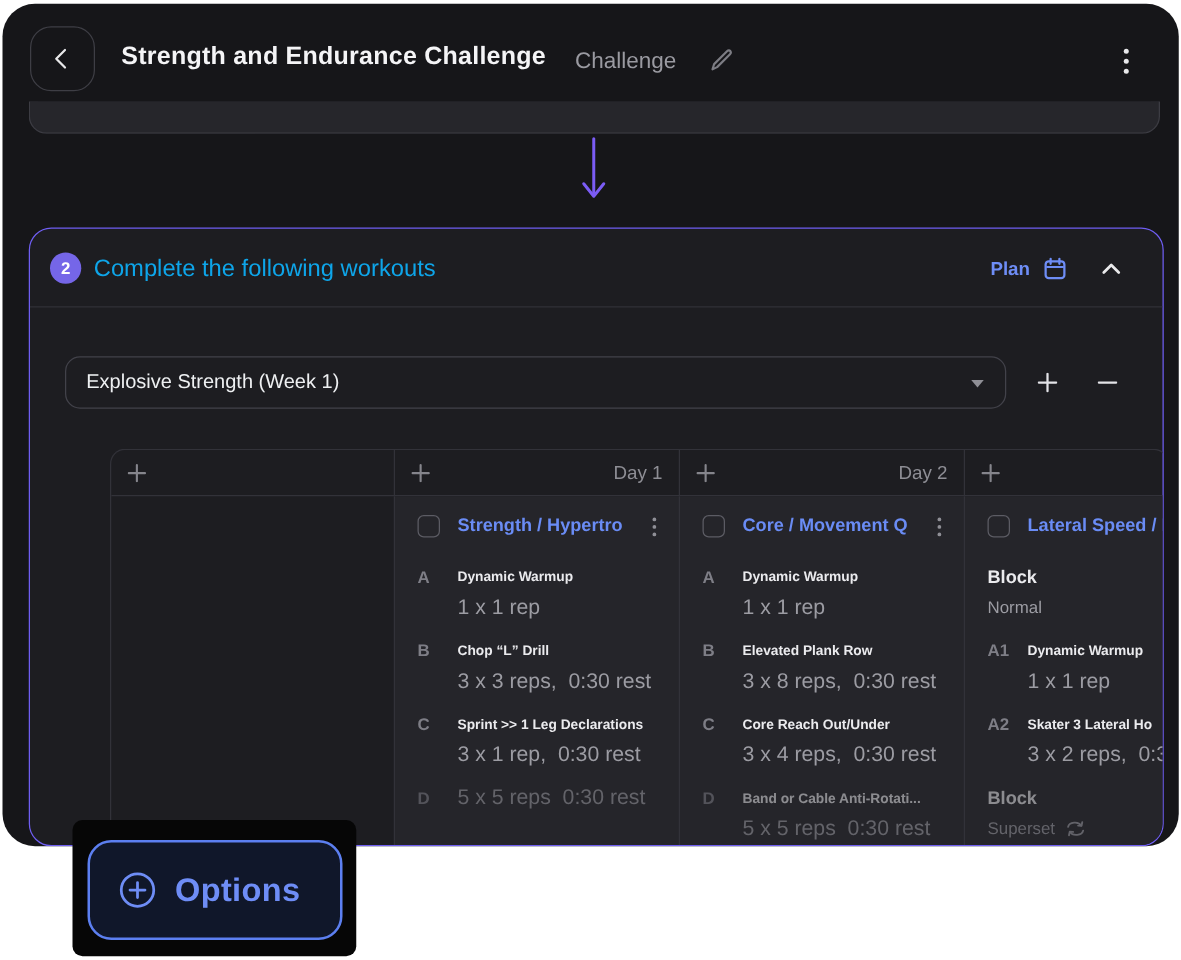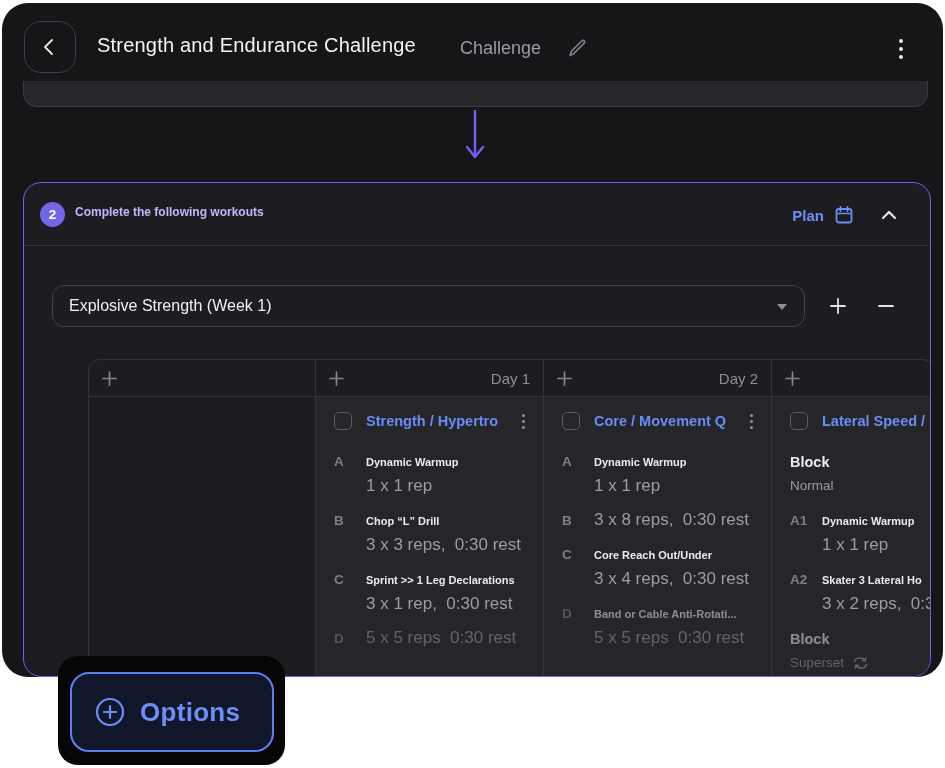--- a/index.html
+++ b/index.html
@@ -8,21 +8,21 @@
   .stage { position:relative; width:945px; height:768px; background:#ffffff; overflow:hidden; }
 
   
   .window { position:absolute; left:2px; top:3px; width:941px; height:674px;
             background:#161619; border-radius:26px; overflow:hidden; }
 
   
   .back-btn { position:absolute; left:22px; top:18px; width:52px; height:52px;
               border:1.5px solid #3e3e45; border-radius:17px; background:transparent;
               display:flex; align-items:center; justify-content:center; cursor:pointer; }
-  .page-title { position:absolute; left:95px; top:31px; font-size:20px; font-weight:400;
+  .page-title { position:absolute; left:95px; top:31px; font-size:20px; font-weight:700;
                 color:#f4f4f6; letter-spacing:.2px; }
   .page-type { position:absolute; left:458px; top:35px; font-size:18px; color:#9a9aa1; }
   .edit-btn { position:absolute; left:560px; top:30px; width:30px; height:30px;
               display:flex; align-items:center; justify-content:center; cursor:pointer; }
   .kebab-top { position:absolute; left:886px; top:29px; width:26px; height:34px;
                display:flex; flex-direction:column; align-items:center; justify-content:center; gap:4px; cursor:pointer; }
   .kebab-top i { width:4px; height:4px; border-radius:50%; background:#e8e8ea; }
 
   
   .prev-card { position:absolute; left:21px; top:78px; width:905px; height:26px;
@@ -32,21 +32,21 @@
   
   .flow-arrow { position:absolute; left:461px; top:106px; }
 
   
   .step-card { position:absolute; left:21px; top:179px; width:908px; height:495px;
                background:#1d1d21; border:1.5px solid #6f5ef2; border-radius:18px; overflow:hidden; }
   .step-head { position:relative; height:63px; border-bottom:1px solid #303037; }
   .badge { position:absolute; left:16px; top:19px; width:25px; height:25px; border-radius:50%;
            background:#7566e8; color:#fff; font-size:13.5px; font-weight:700;
            display:flex; align-items:center; justify-content:center; }
-  .step-title { position:absolute; left:51px; top:22px; font-size:12px; font-weight:700; color:#c4b5fd; }
+  .step-title { position:absolute; left:51px; top:22px; font-size:19px; font-weight:400; color:#0ea5e9; }
   .plan-btn { position:absolute; right:76px; top:17px; height:30px; display:flex; align-items:center; gap:10px; cursor:pointer; }
   .plan-label { color:#6e8df6; font-size:15px; font-weight:600; }
   .collapse-btn { position:absolute; right:28px; top:20px; width:26px; height:24px;
                   display:flex; align-items:center; justify-content:center; cursor:pointer; }
 
   
   .dd { position:absolute; left:28px; top:102px; width:753px; height:42px;
         border:1px solid #42424a; border-radius:12px; background:transparent;
         display:flex; align-items:center; padding:0 16px; cursor:pointer; }
   .dd-value { font-size:16px; color:#eef0f2; }
@@ -89,21 +89,21 @@
   .exname { font-size:11px; font-weight:600; color:#ebebee; line-height:20px; white-space:nowrap; }
   .exdetail { font-size:17px; color:#9c9ca3; line-height:18px; margin-top:5px; white-space:pre; }
   .block { position:relative; margin-top:16px; padding-left:18px; }
   .blockname { font-size:14.5px; font-weight:600; color:#ebebee; line-height:20px; }
   .blockdetail { font-size:13.5px; color:#9c9ca3; line-height:18px; margin-top:5px;
                  display:flex; align-items:center; gap:8px; white-space:pre; }
   .dim { opacity:.52; }
 
   
   .opt-outer { position:absolute; left:58px; top:656px; width:227px; height:109px;
-               background:#060606; border-radius:20px; }
+               background:#060606; border-radius:8px; }
   .opt-btn { position:absolute; left:12px; top:16px; width:204px; height:80px;
              background:#10172a; border:2px solid #5c7ff0; border-radius:19px;
              display:flex; align-items:center; gap:15px; padding-left:23px; cursor:pointer; }
   .opt-label { color:#6e8df6; font-size:26px; font-weight:600; letter-spacing:.3px; }
 </style>
 </head>
 <body>
 
 <div class="stage">
   <div class="window">
@@ -238,20 +238,21 @@
                   <i></i>
                 </span>
             </div>
             <div class="ex">
               <span class="tag">A</span>
               <div class="exname">Dynamic Warmup</div>
               <div class="exdetail">1 x 1 rep</div>
             </div>
             <div class="ex">
               <span class="tag">B</span>
+              <div class="exname">Elevated Plank Row</div>
               <div class="exdetail">3 x 8 reps,  0:30 rest</div>
             </div>
             <div class="ex">
               <span class="tag">C</span>
               <div class="exname">Core Reach Out/Under</div>
               <div class="exdetail">3 x 4 reps,  0:30 rest</div>
             </div>
             <div class="ex dim">
               <span class="tag">D</span>
               <div class="exname">Band or Cable Anti-Rotati...</div>

